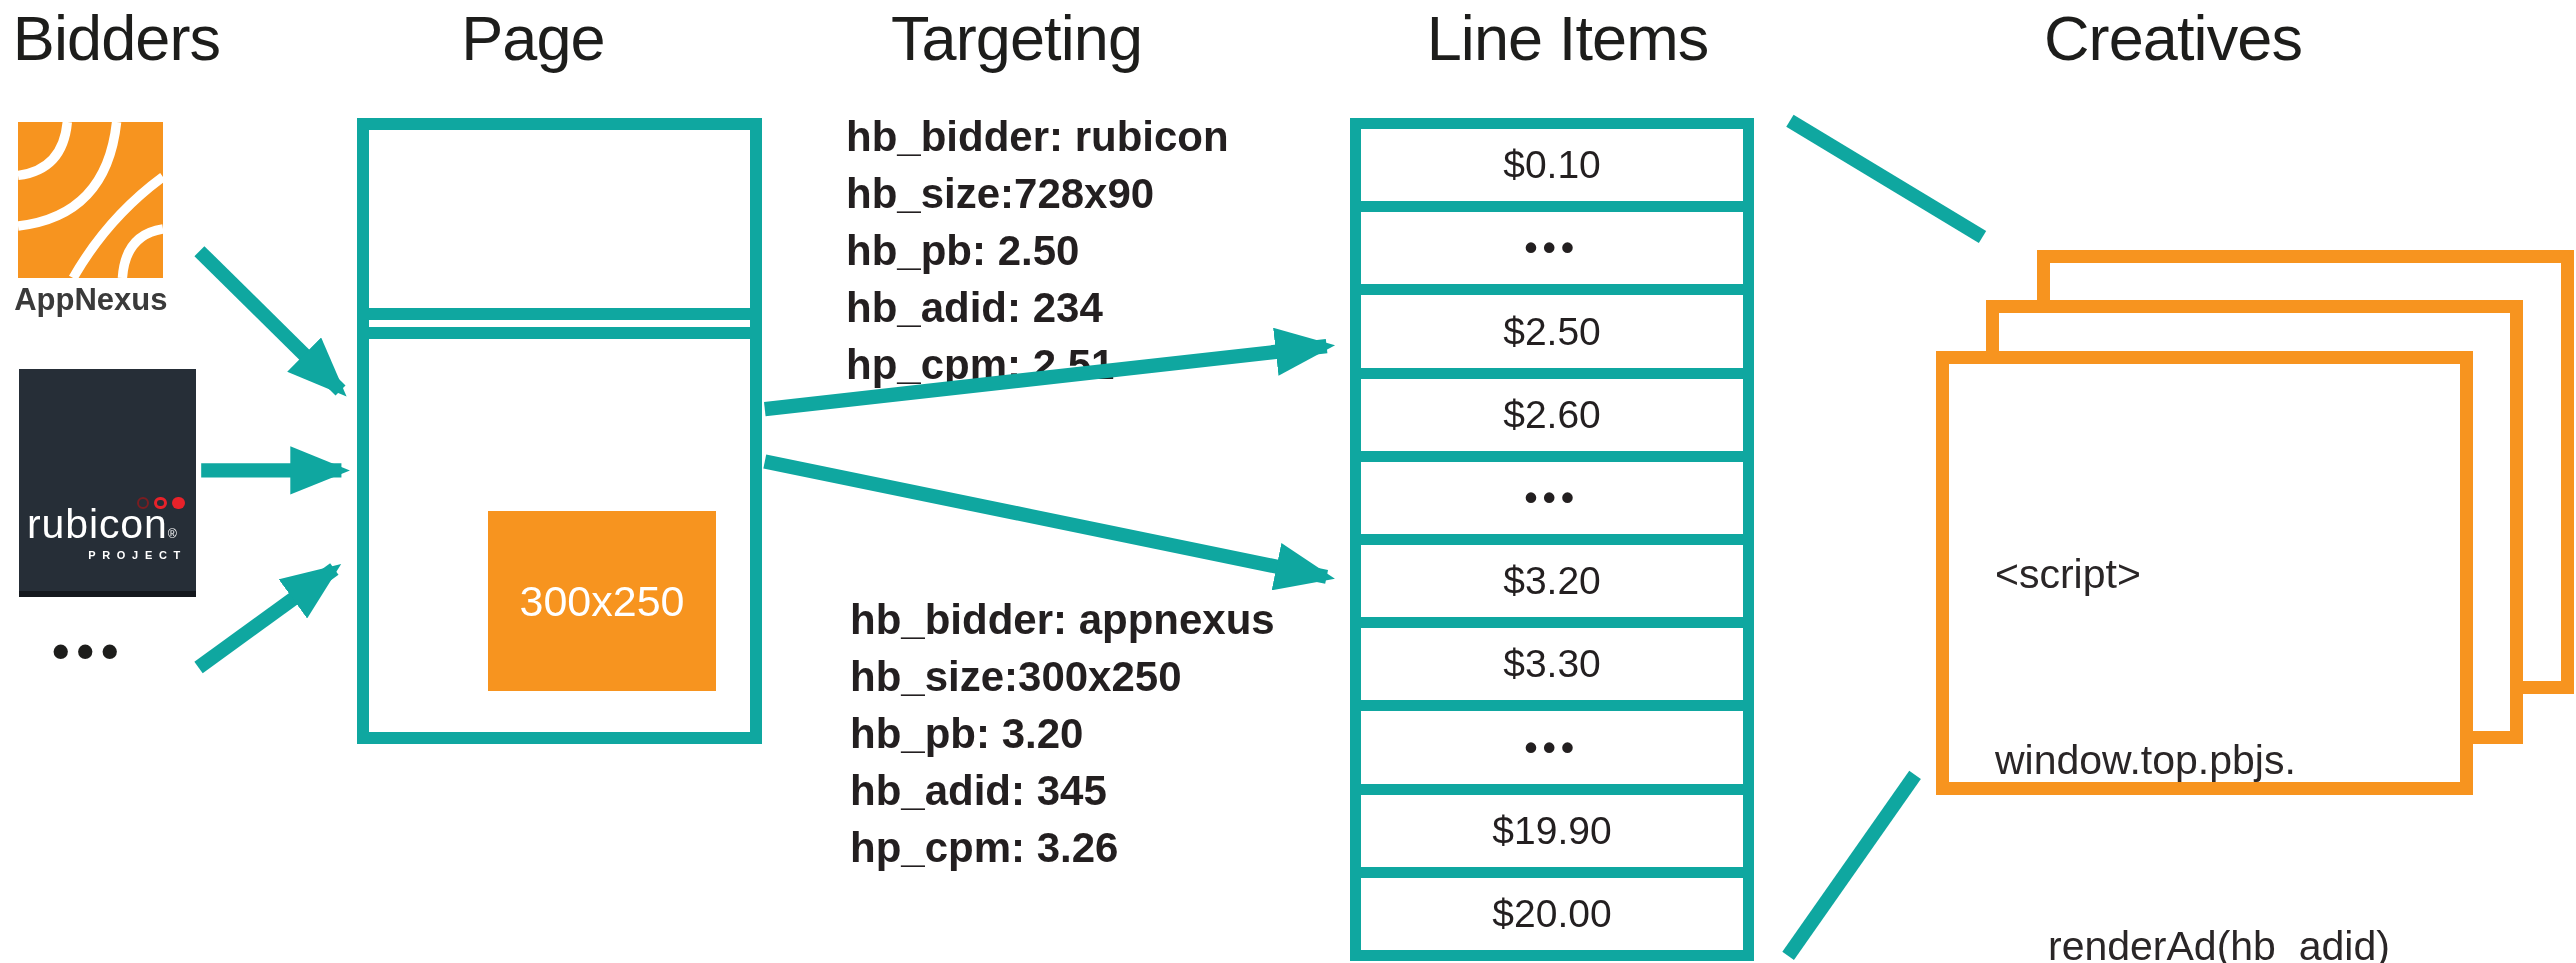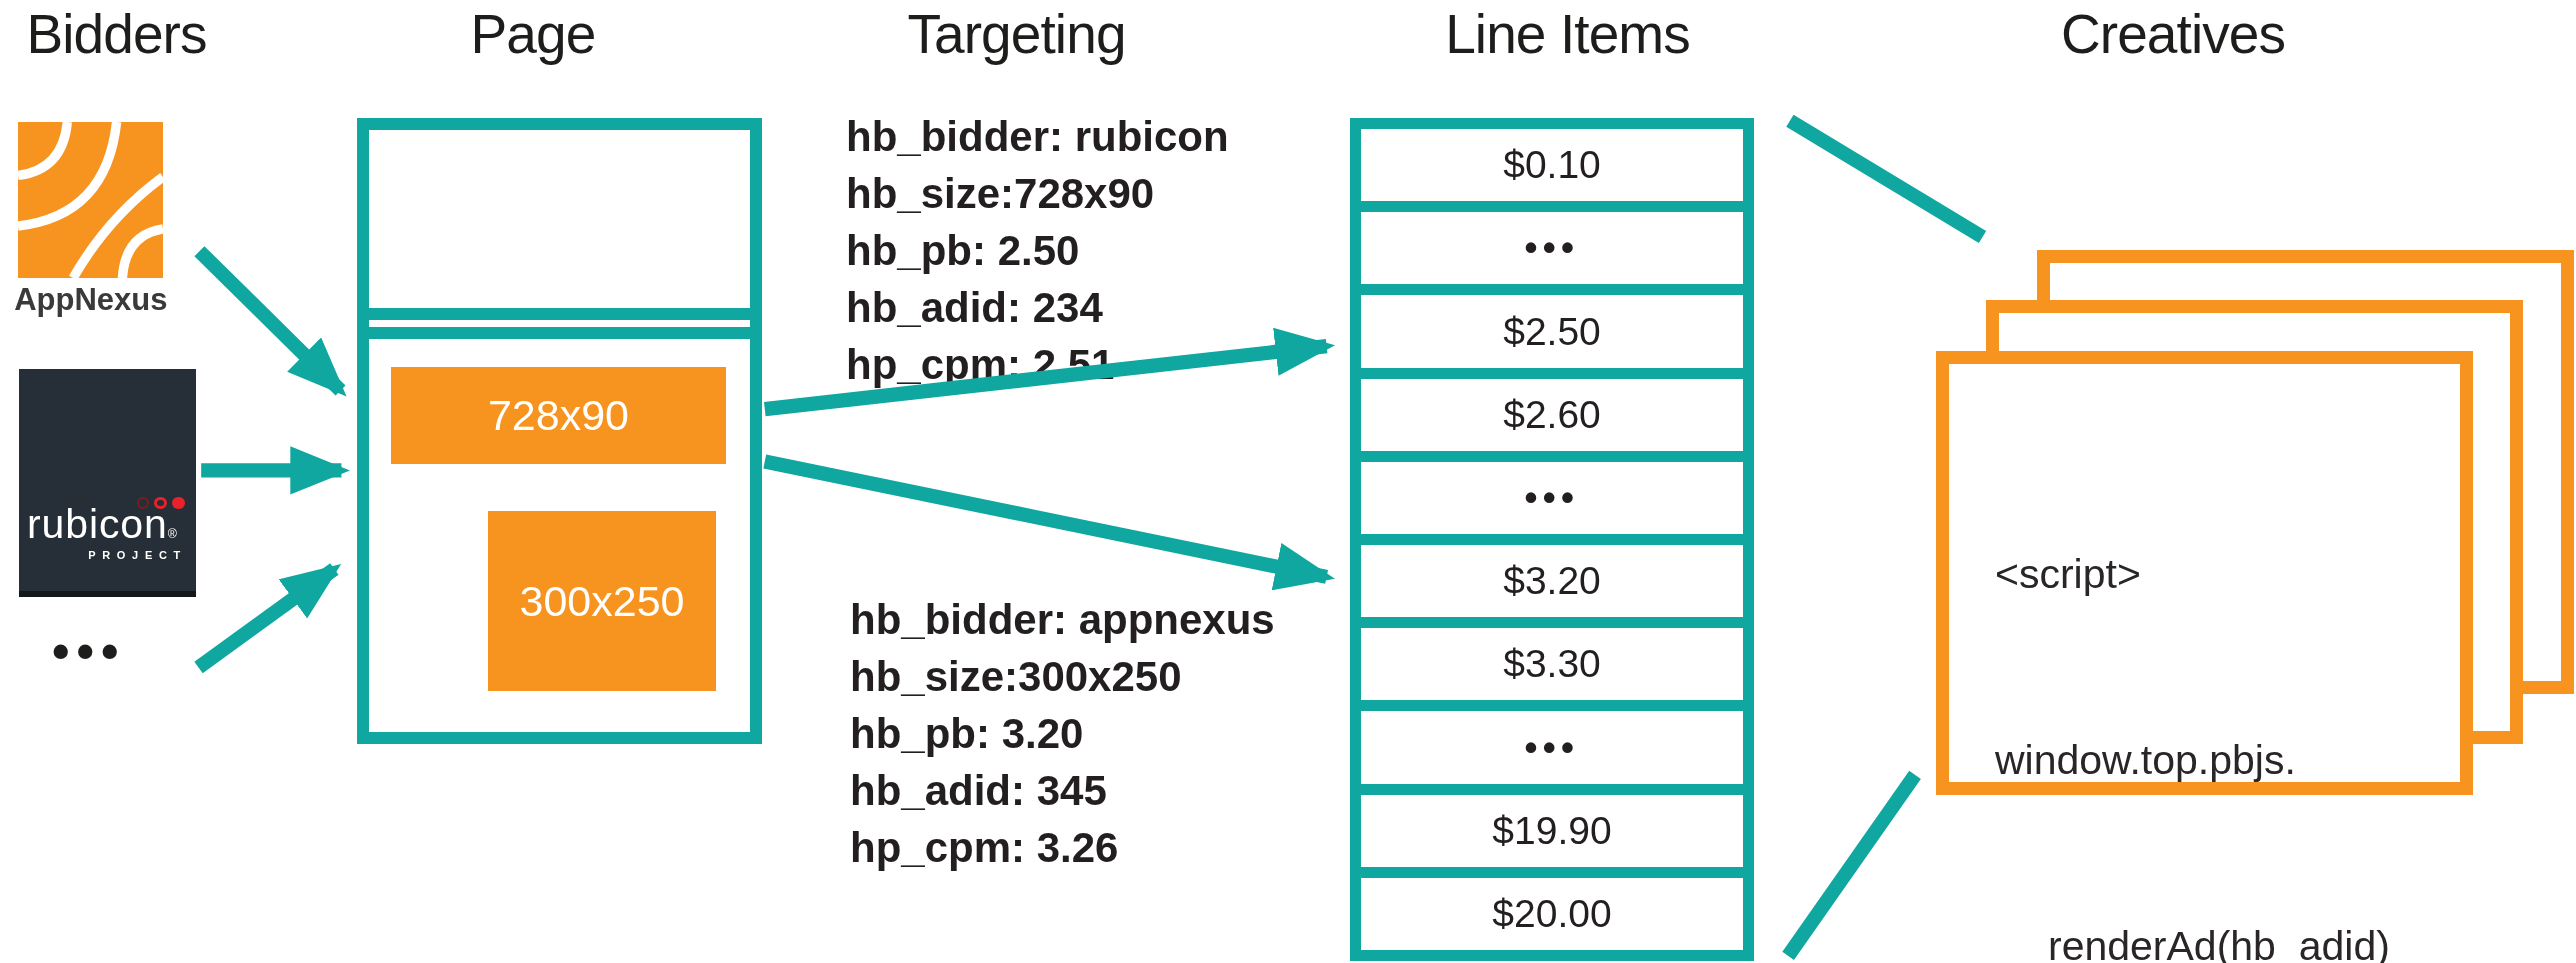--- a/index.html
+++ b/index.html
@@ -5,21 +5,21 @@
   :root{
     --teal:#0FA7A0; --orange:#F7941F; --text:#231F20;
     --rubicon_bg:#262E37; --red:#E8222A; --maroon:#7A1D21; --logo_text:#3A3A3A;
   }
   *{margin:0;padding:0;box-sizing:border-box;}
   html,body{background:#fff;}
   body{font-family:"Liberation Sans",sans-serif;color:var(--text);}
   .canvas{position:relative;width:2576px;height:963px;background:#fff;overflow:hidden;}
 
   
-  .col-header{position:absolute;top:1.8px;font-size:55px;font-weight:400;letter-spacing:-0.9px;color:#1d1d1b;text-align:center;white-space:nowrap;}
+  .col-header{position:absolute;top:1.8px;font-size:63px;font-weight:400;letter-spacing:-0.9px;color:#1d1d1b;text-align:center;white-space:nowrap;}
   .h-bidders{left:0;width:233px;}
   .h-page{left:413px;width:240px;}
   .h-targeting{left:870px;width:293px;}
   .h-lineitems{left:1403px;width:329px;}
   .h-creatives{left:2013px;width:320px;}
 
   
   .appnexus{position:absolute;left:18px;top:122px;width:145px;height:156px;}
   .appnexus-label{position:absolute;left:1.8px;top:282px;width:178px;text-align:center;font-size:31px;font-weight:bold;color:var(--logo_text);letter-spacing:0px;}
   .rubicon{position:absolute;left:19px;top:369px;width:177px;height:228px;background:var(--rubicon_bg);border-bottom:6.2px solid #14181d;padding-left:8px;}
@@ -93,21 +93,20 @@
     </div>
     <div class="rubicon-word"><span>rubicon</span><span class="rubicon-reg">®</span></div>
     <div class="rubicon-project">PROJECT</div>
   </div>
 
   <div class="dots-more">•••</div>
 
   <div class="page-box"></div>
   <div class="page-divider pd1"></div>
   <div class="page-divider pd2"></div>
-  <div class="ad-slot slot-728">728x90</div>
   <div class="ad-slot slot-300">300x250</div>
 
   <div class="targeting-block tb1">
     <div>hb_bidder: rubicon</div>
     <div>hb_size:728x90</div>
     <div>hb_pb: 2.50</div>
     <div>hb_adid: 234</div>
     <div>hp_cpm: 2.51</div>
   </div>
   <div class="targeting-block tb2">

